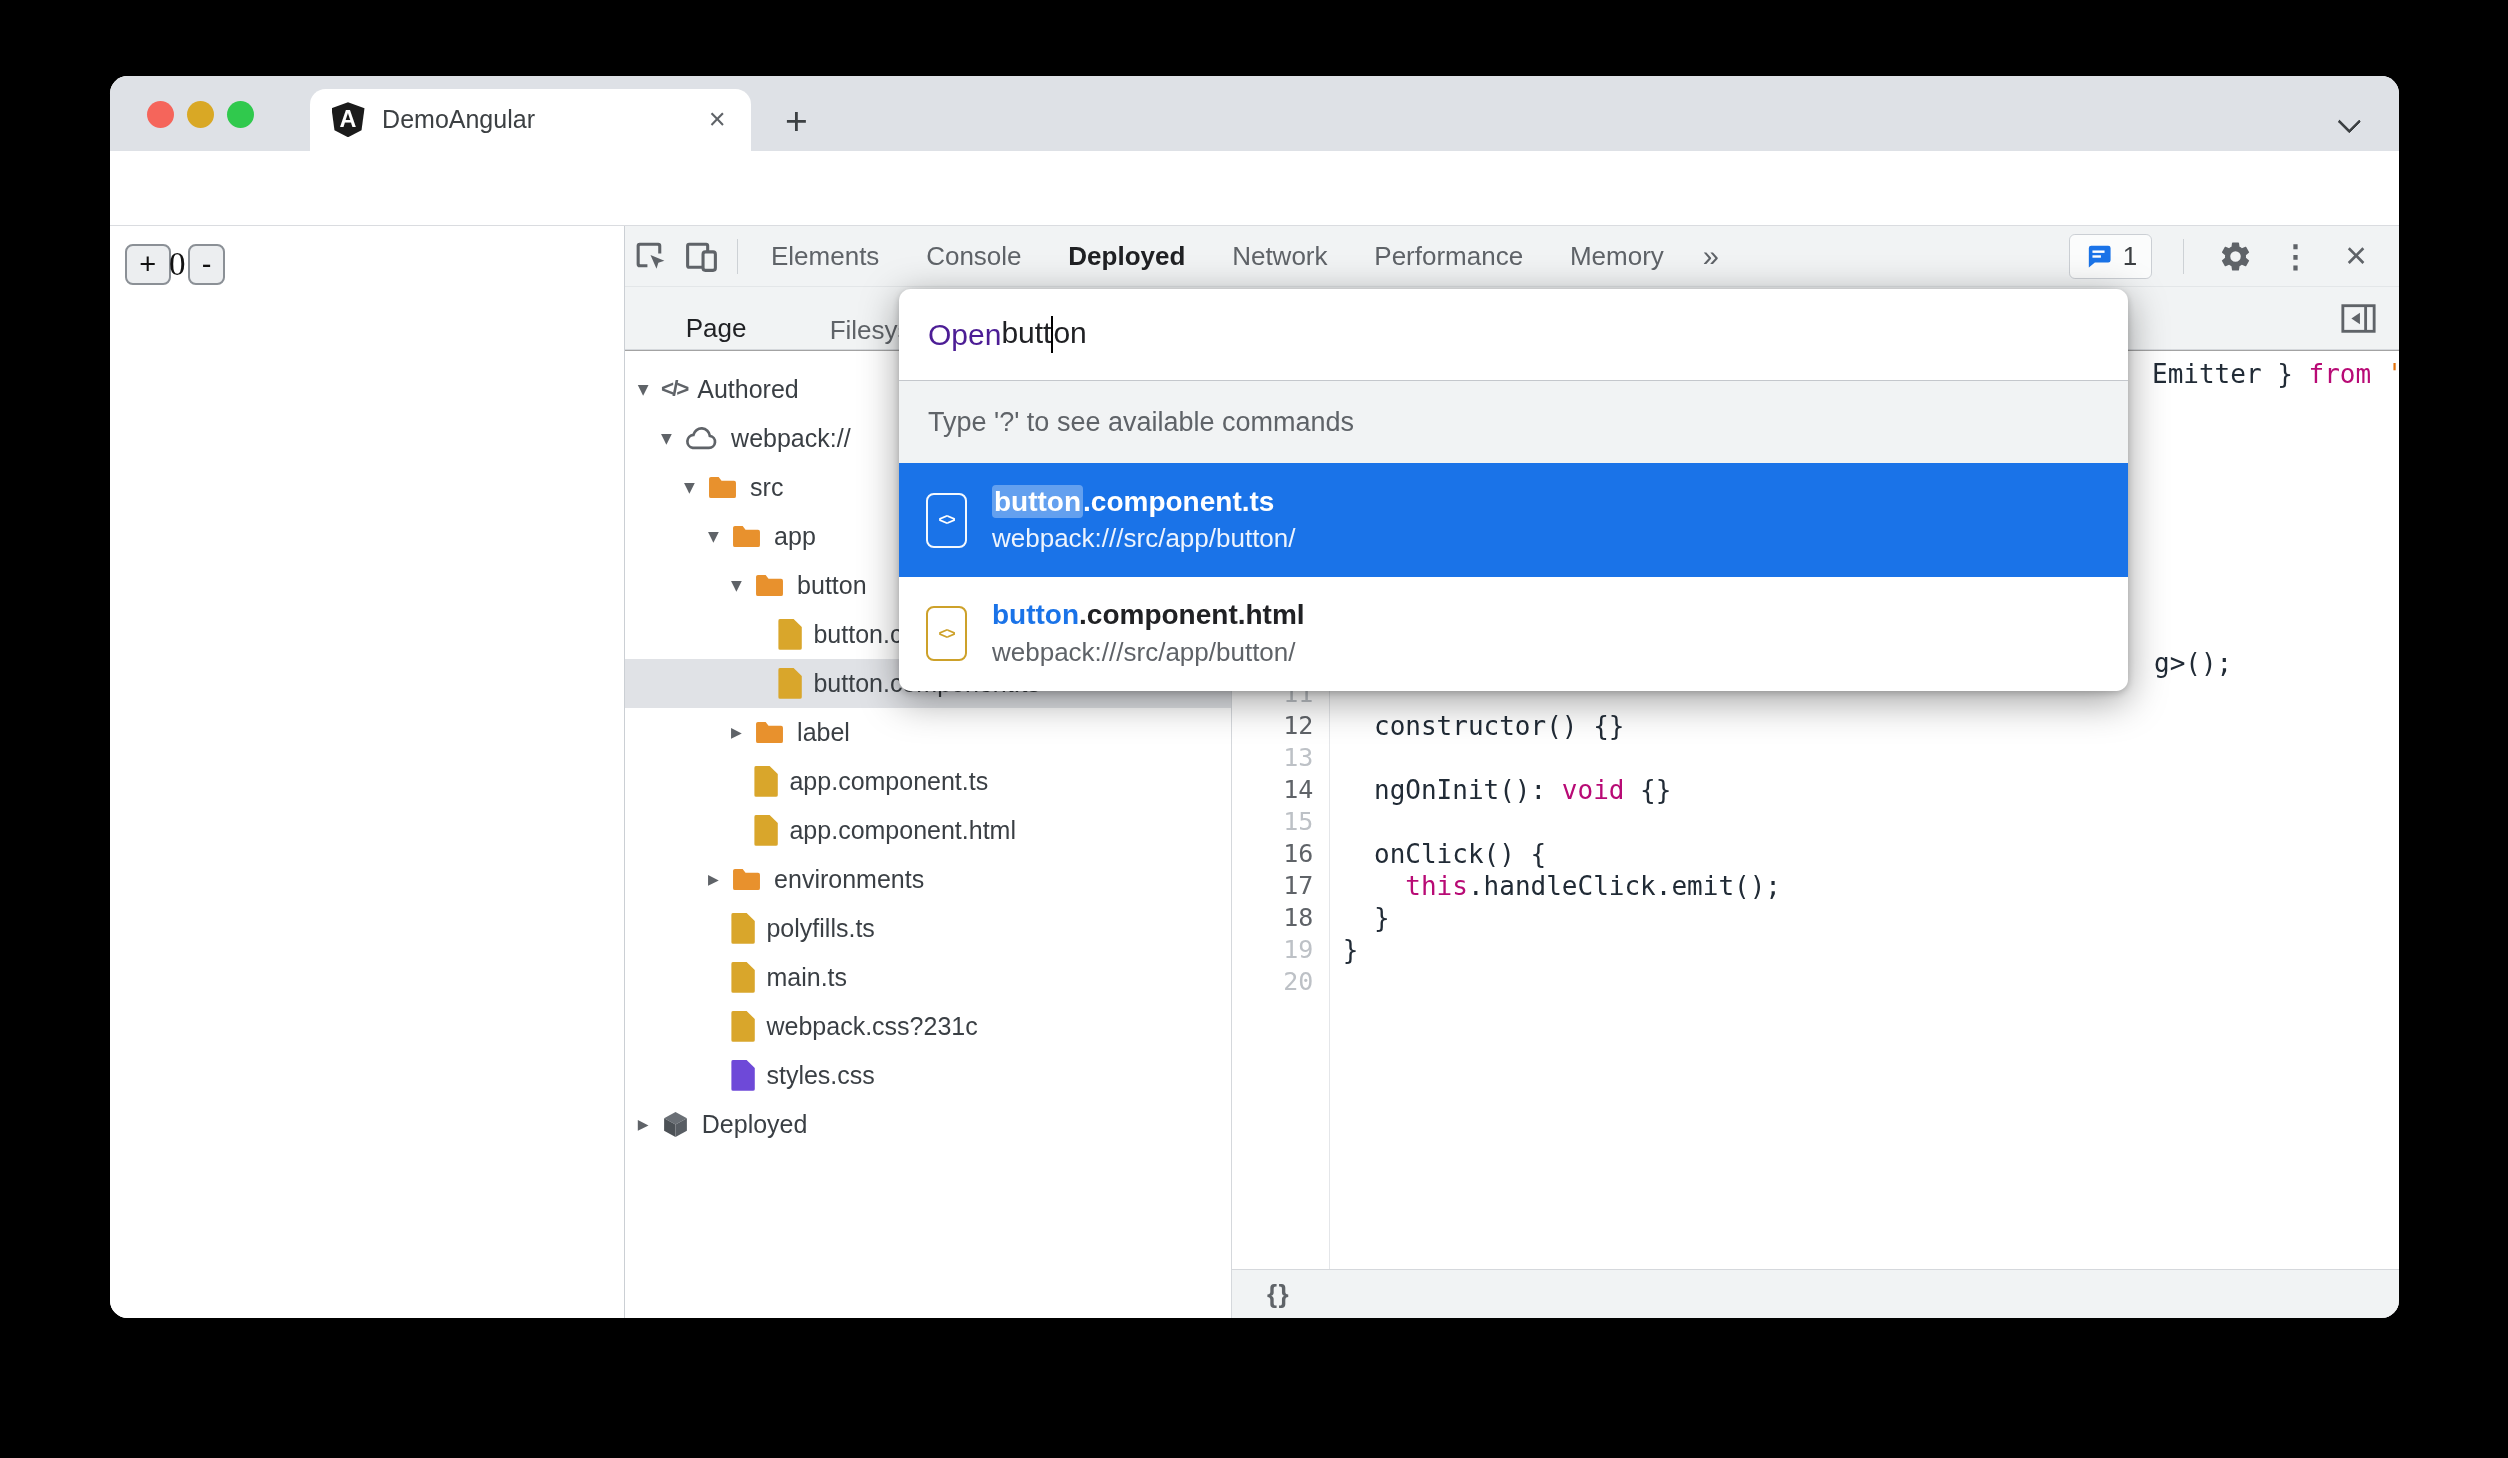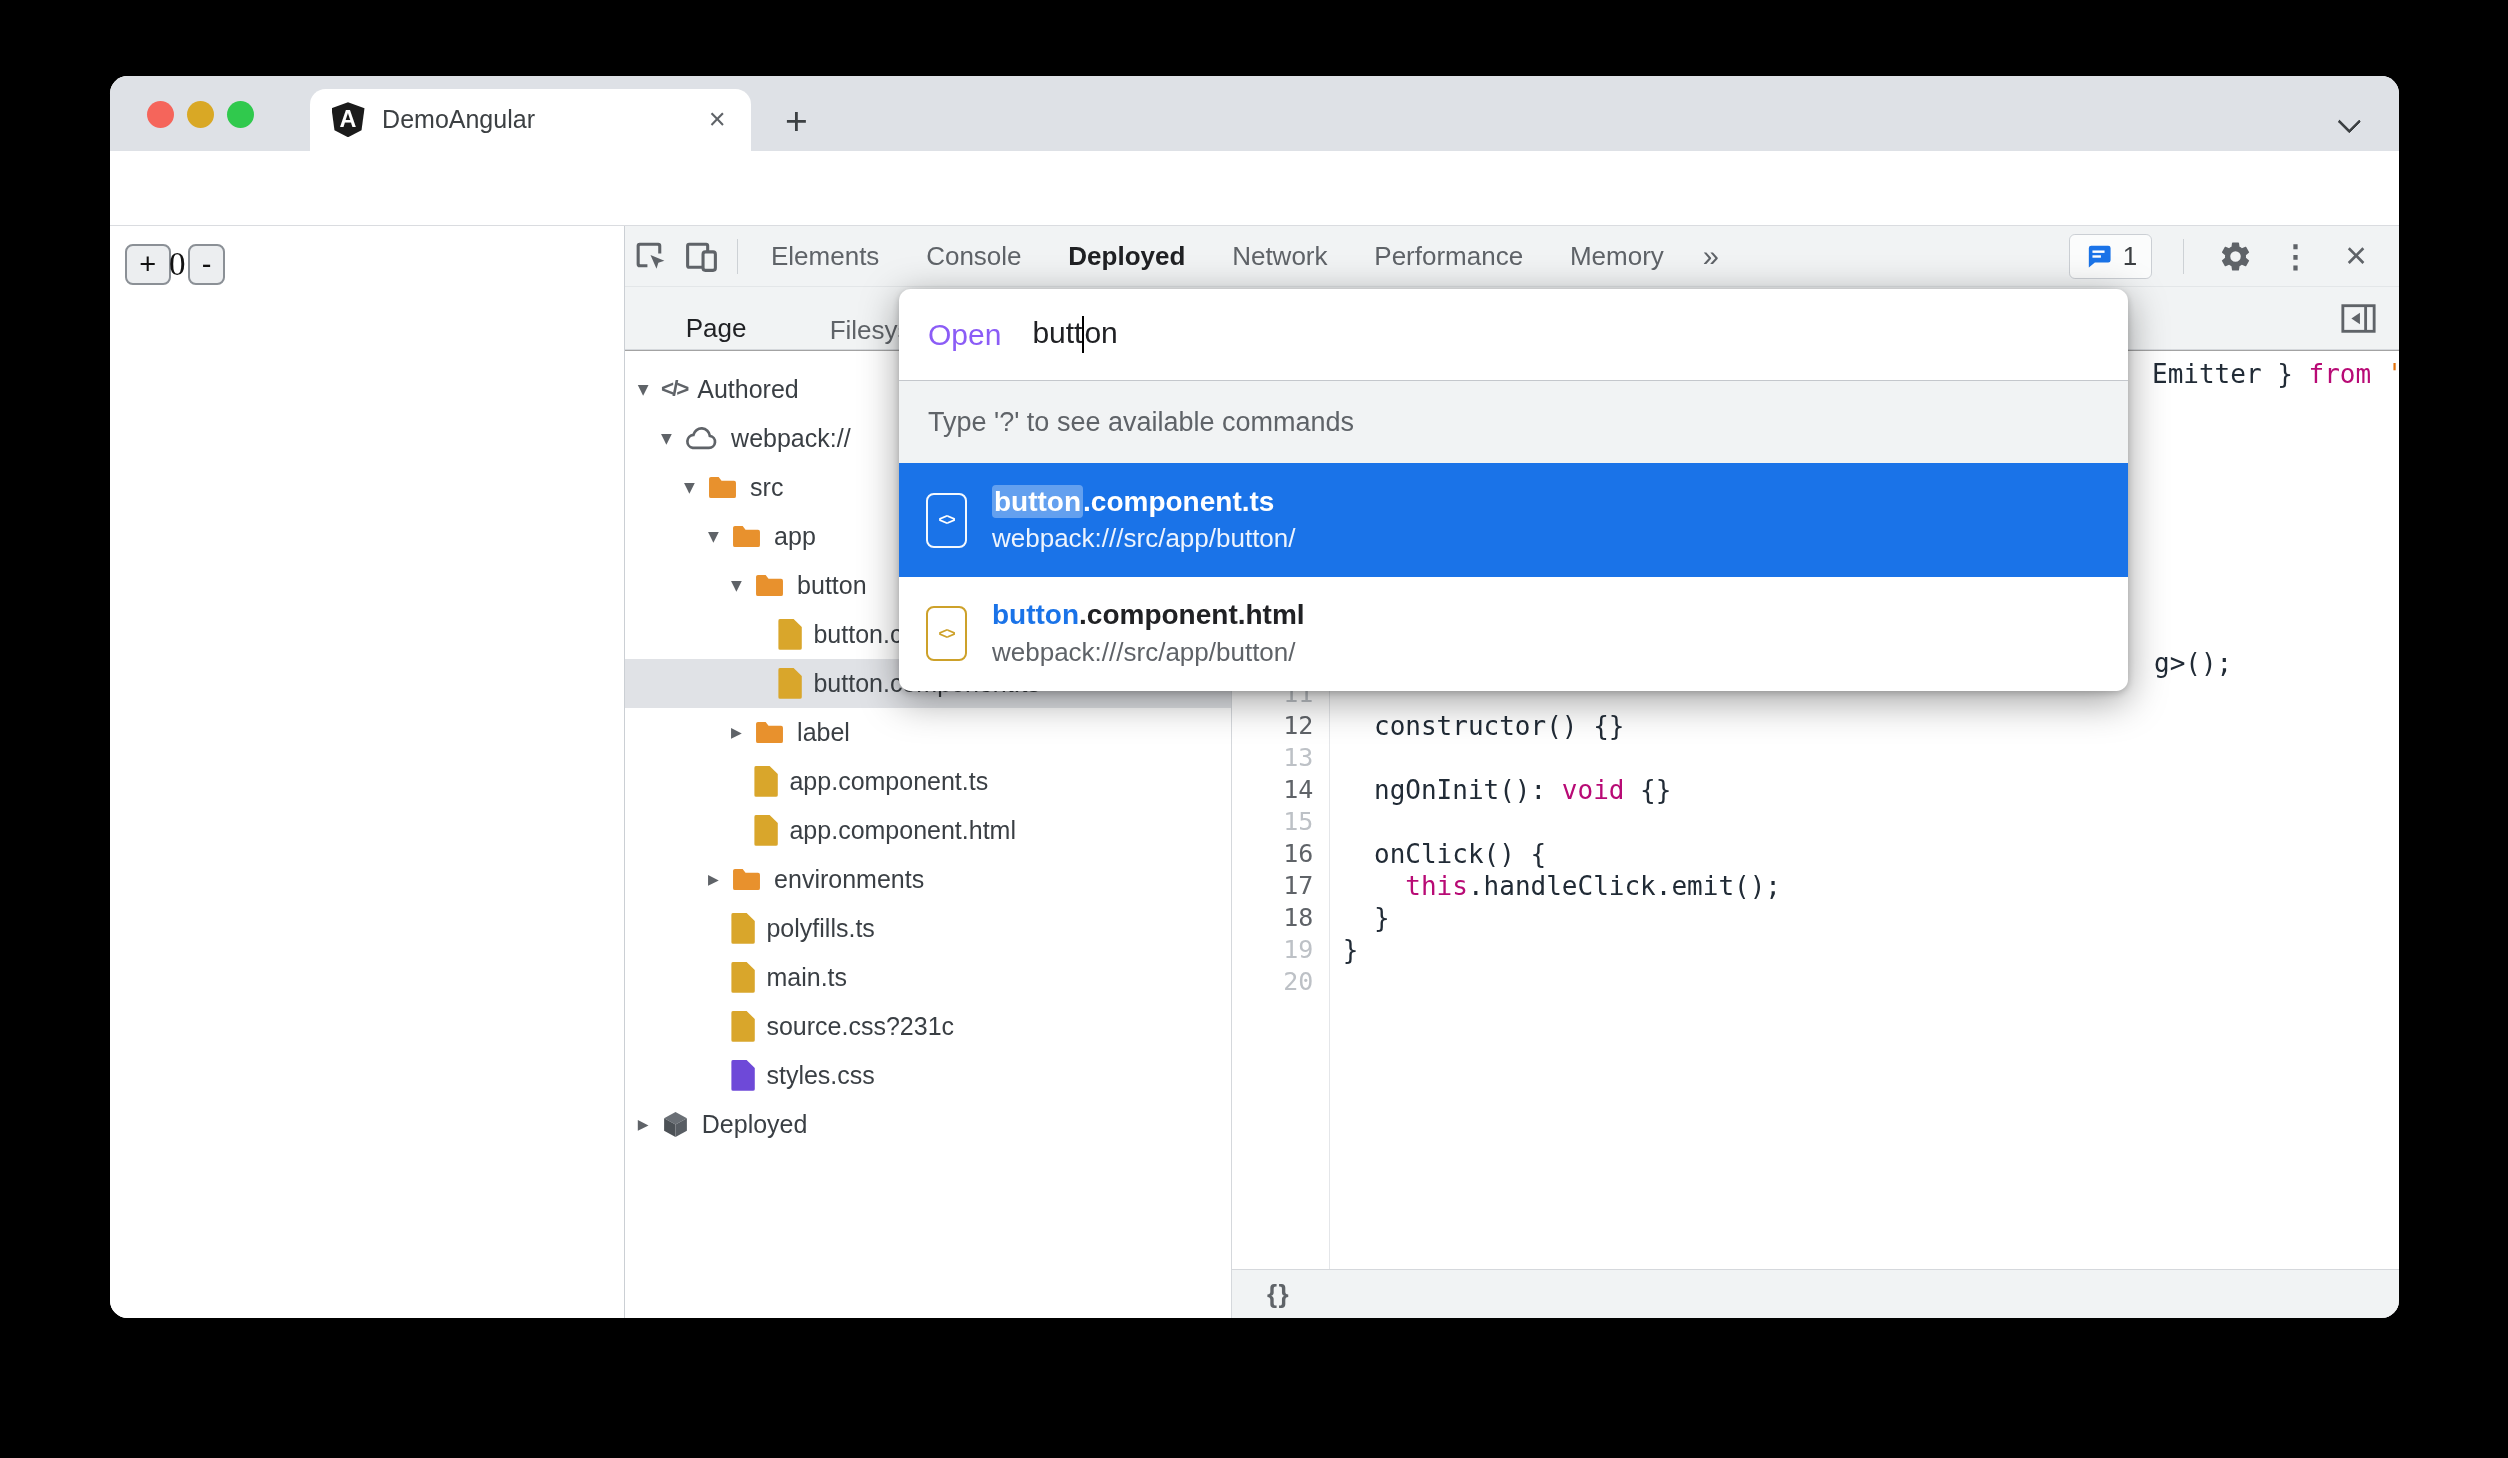--- a/index.html
+++ b/index.html
@@ -119,21 +119,21 @@
     border-top:1px solid #d5d8dc; display:flex; align-items:center; font-size:25px; color:#5f6368; }
   .pp-btn { margin-left:35px; font-weight:bold; font-size:26px; letter-spacing:-2.9px; }
   .sb-right { margin-left:auto; padding-right:27px; display:flex; gap:0; align-items:center; }
   .sb-link { text-decoration:underline; }
   .sb-cov { margin-left:15.6px; }
 
   
   .qo { position:absolute; left:789px; top:213px; width:1229px; height:402px; background:#fff;
     border-radius:11.7px; box-shadow:0 9.8px 39px rgba(0,0,0,.38), 0 2px 7.8px rgba(0,0,0,.2); z-index:40; overflow:hidden; }
   .qo-input { height:92px; display:flex; align-items:center; padding:0 29px; font-size:30px; border-bottom:1px solid #c4c7cc; }
-  .qo-mode { color:#8b5cf6; margin-right:31px; }
+  .qo-mode { color:#4c1d95; margin-right:0; }
   .qo-q { color:#202124; }
   .caret { display:inline-block; width:2px; height:37px; background:#000; vertical-align:middle; }
   .qo-hint { height:82px; background:#f1f3f4; display:flex; align-items:center; padding:0 29px;
     font-size:27px; color:#5f6368; }
   .qo-row { height:113px; display:flex; align-items:center; padding:0 27px; }
   .qo-row.sel { background:#1a73e8; height:114px; }
   .qo-fic { width:41px; height:55px; border:2.9px solid #cda12a; border-radius:7.8px; color:#cda12a;
     display:flex; align-items:center; justify-content:center; font-size:15.6px; font-weight:bold;
     letter-spacing:-1px; flex:none; margin-right:25px; }
   .qo-row.sel .qo-fic { border-color:rgba(255,255,255,.95); color:#fff; }
@@ -370,21 +370,21 @@
           <span class="ticon">
                 <span class="ficon"></span>
               </span>
           <span>main.ts</span>
         </div>
         <div class="trow" style="padding-left:83px">
           <span class="arr"></span>
           <span class="ticon">
                 <span class="ficon"></span>
               </span>
-          <span>source.css?231c</span>
+          <span>webpack.css?231c</span>
         </div>
         <div class="trow" style="padding-left:83px">
           <span class="arr"></span>
           <span class="ticon">
                 <span class="ficon purple"></span>
               </span>
           <span>styles.css</span>
         </div>
         <div class="trow" style="padding-left:12.7px">
           <span class="arr">▸</span>

